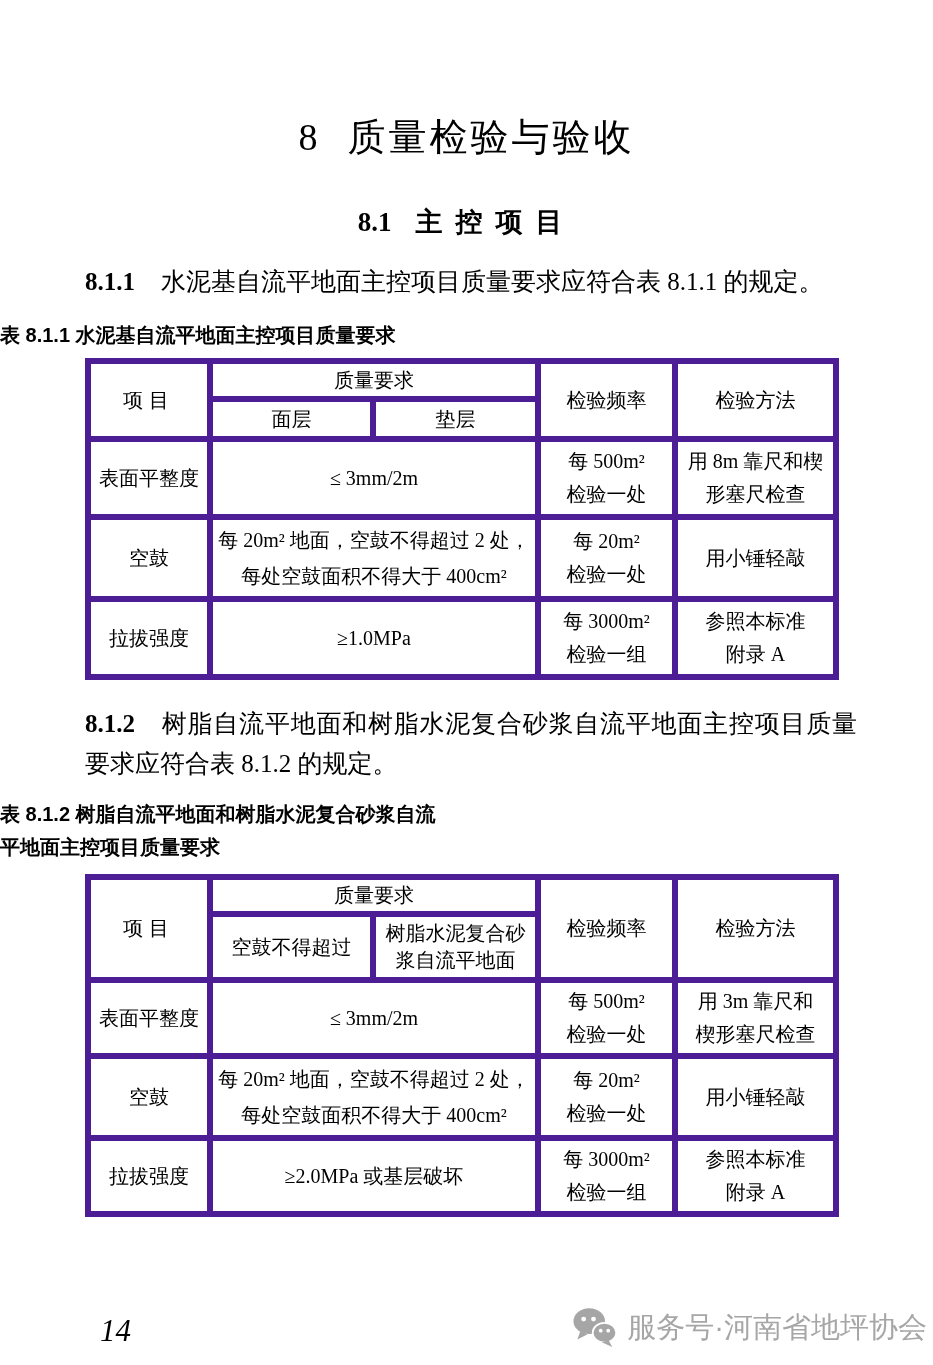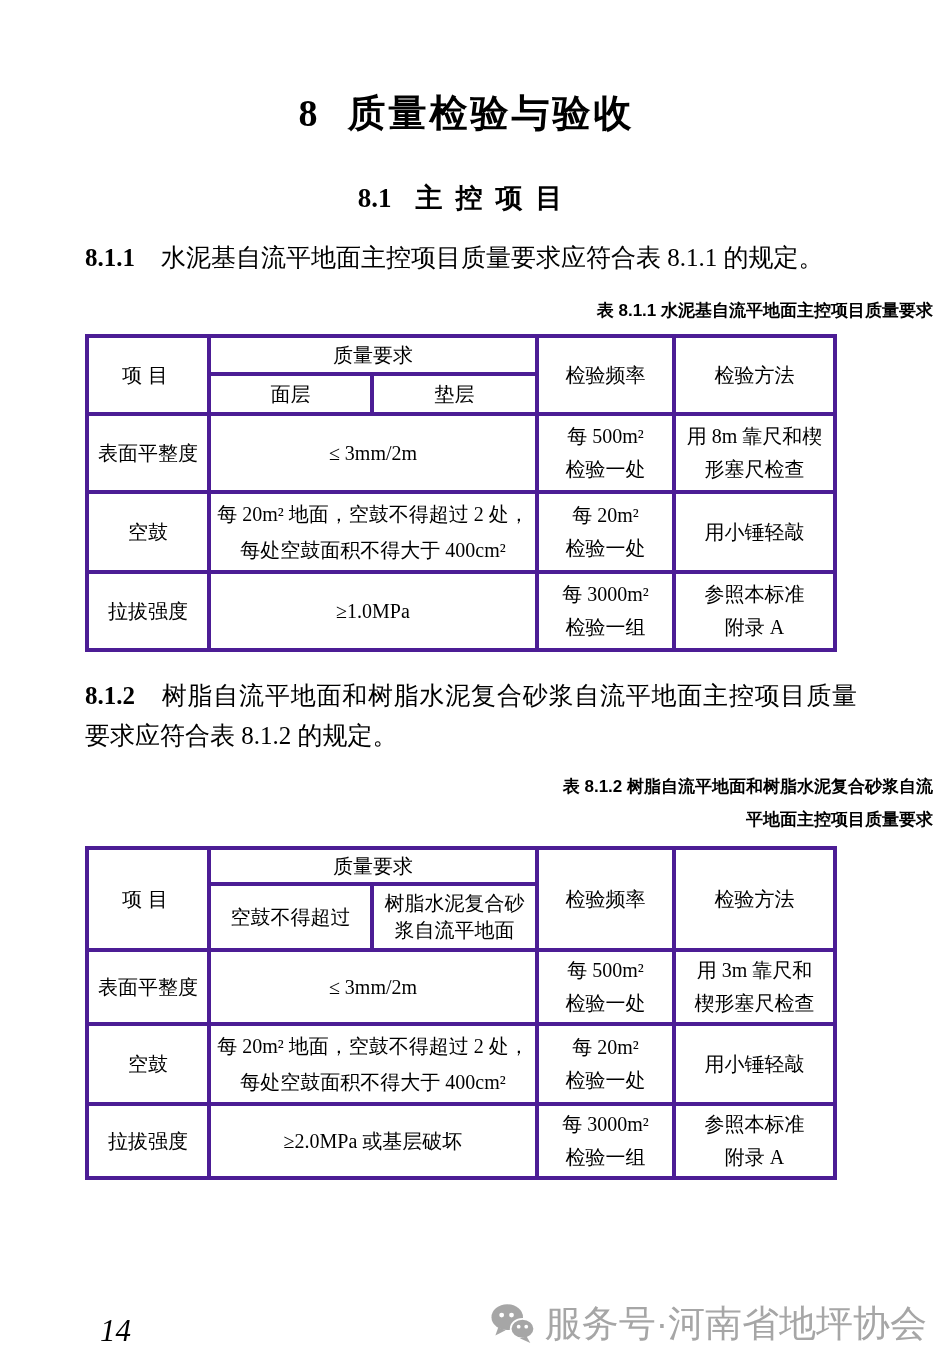--- a/index.html
+++ b/index.html
@@ -7,24 +7,24 @@
   .page {
     position:relative;
     width:933px; height:1365px;
     margin:0 auto;
     background:#ffffff;
     color:#000;
     font-family:"Liberation Serif","DejaVu Serif",serif;
     overflow:hidden;
   }
   .chapter-title {
-    padding-top:88px;
+    padding-top:112px;
     text-align:center;
     font-family:"Liberation Sans","DejaVu Sans",sans-serif;
-    font-size:38px; font-weight:bold;
+    font-size:38px; font-weight:normal;
     letter-spacing:3px;
     line-height:50px;
   }
   .chapter-title .num { margin-right:30px; letter-spacing:0; font-family:"Liberation Serif",serif; }
   .section-title {
     margin-top:44px;
     text-align:center;
     font-family:"Liberation Sans","DejaVu Sans",sans-serif;
     font-size:27px; font-weight:bold;
     line-height:32px;
@@ -34,34 +34,34 @@
   .clause {
     width:772px;
     margin:24px 0 0 85px;
     font-size:25px;
     line-height:40px;
     text-align:justify;
   }
   .clause .cnum { font-weight:bold; margin-right:26px; }
   .tbl-caption {
     margin-top:20px;
-    text-align:right;
-    font-family:"Liberation Sans","DejaVu Sans",sans-serif;
-    font-size:17px; font-weight:bold;
+    text-align:left;
+    font-family:"Liberation Sans","DejaVu Sans",sans-serif;
+    font-size:20px; font-weight:bold;
     line-height:26px;
   }
   .tbl-caption.two-line { line-height:30px; margin-top:14px; }
   table.std {
     margin:10px 0 0 85px;
     width:748px;
     border-collapse:collapse;
     table-layout:fixed;
   }
   table.std th, table.std td {
-    border:4px solid #4c1d95;
+    border:6px solid #4c1d95;
     font-weight:normal;
     font-size:20px;
     text-align:center;
     vertical-align:middle;
     padding:2px 4px;
     font-family:"Liberation Serif","DejaVu Serif",serif;
   }
   tr.hrow1 { height:38px; }
   tr.hrow2 { height:40px;padding-left:16px; }
   #table-812 tr.hrow1 { height:36px; }
@@ -77,21 +77,21 @@
     font-size:31px;
     font-style:italic;
     font-family:"Liberation Serif","DejaVu Serif",serif;
   }
   .watermark {
     position:absolute;
     right:6px; bottom:16px;
     display:flex; align-items:center; gap:8px;
     color:#a6a6a6;
     font-family:"Liberation Sans","DejaVu Sans",sans-serif;
-    font-size:37px;
+    font-size:29px;
     white-space:nowrap;
   }
   .wechat-icon { width:48px; height:42px; flex:0 0 auto; }
 </style>
 </head>
 <body>
 
 <div class="page">
 
   <div class="chapter-title">

